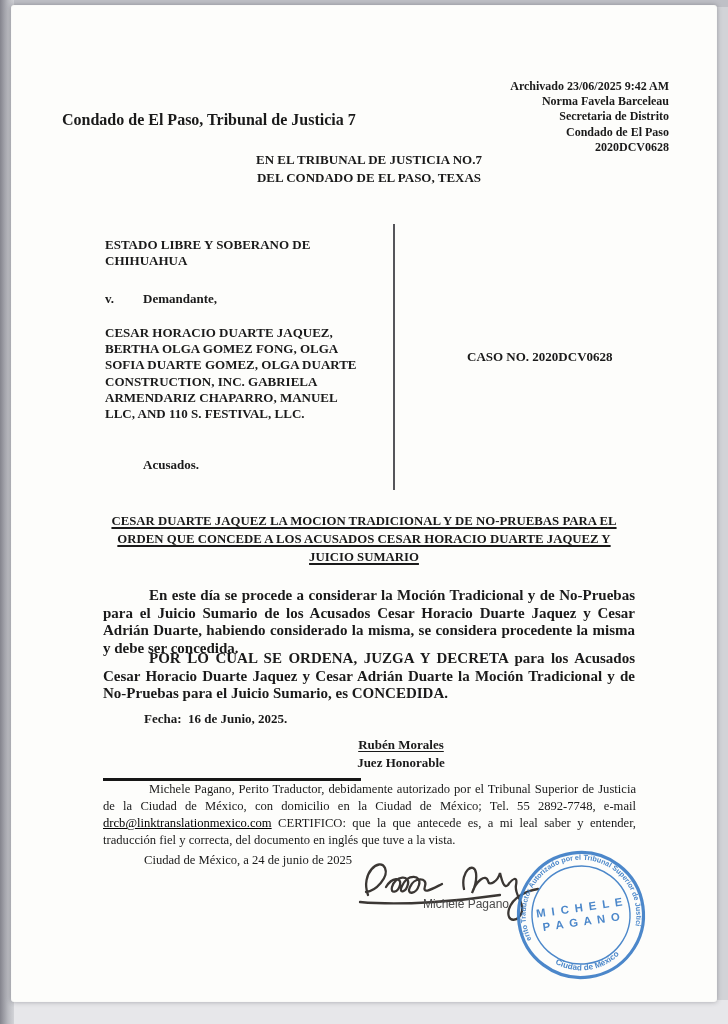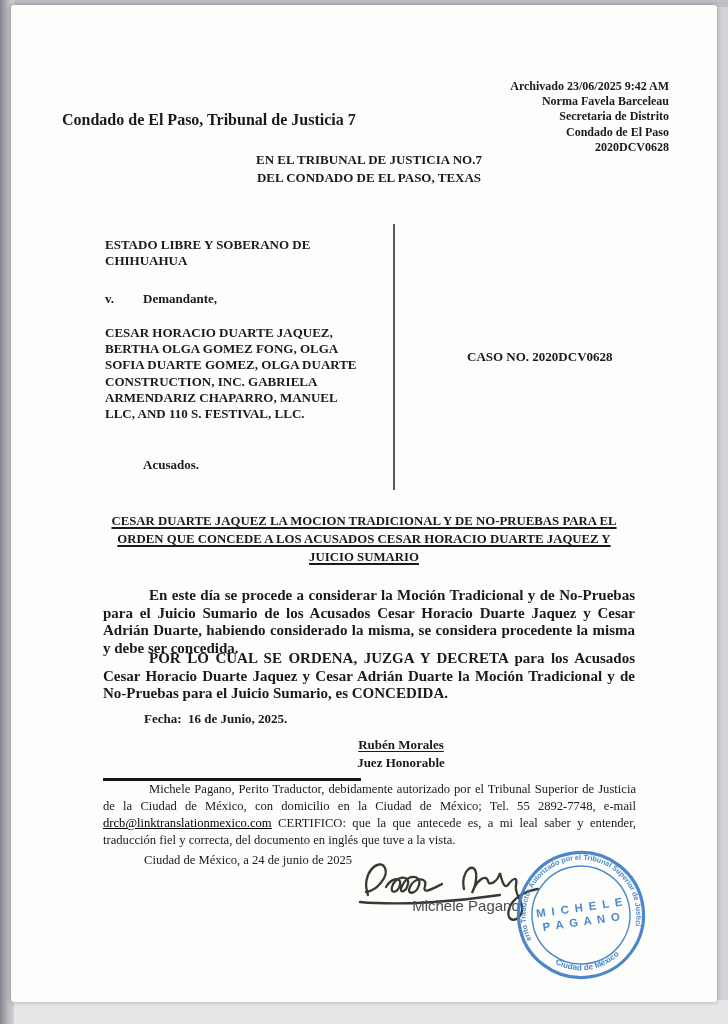--- a/index.html
+++ b/index.html
@@ -38,21 +38,21 @@
   .fecha{left:133px;top:706px;font-size:13px;font-weight:bold;white-space:pre;}
   .judge{left:270px;top:731px;width:240px;text-align:center;font-size:13px;font-weight:bold;line-height:17.5px;}
   .judge .uline{text-decoration:underline;text-underline-offset:2px;}
   .sep{left:92px;top:773px;width:258px;height:2.5px;background:#161616;}
   .cert{left:92px;top:776px;width:533px;font-size:12.6px;line-height:17px;
         text-align:justify;text-indent:46px;}
   .cert .email{color:#000000;text-decoration:underline;cursor:pointer;}
   .place{left:133px;top:848px;font-size:12.6px;white-space:nowrap;}
   .sig-svg{left:341px;top:846px;}
   .sig-caption{left:400px;top:892px;width:110px;text-align:center;
-    font-family:"Liberation Sans","DejaVu Sans",sans-serif;font-size:15px;color:#4b4b4b;}
+    font-family:"Liberation Sans","DejaVu Sans",sans-serif;font-size:12px;color:#4b4b4b;}
   .stamp-svg{left:499px;top:839px;}
 </style>
 </head>
 <body>
 
 <div class="backdrop-top"></div>
 <div class="backdrop-bottom"></div>
 <div class="backdrop-left"></div>
 
 <div class="page">

